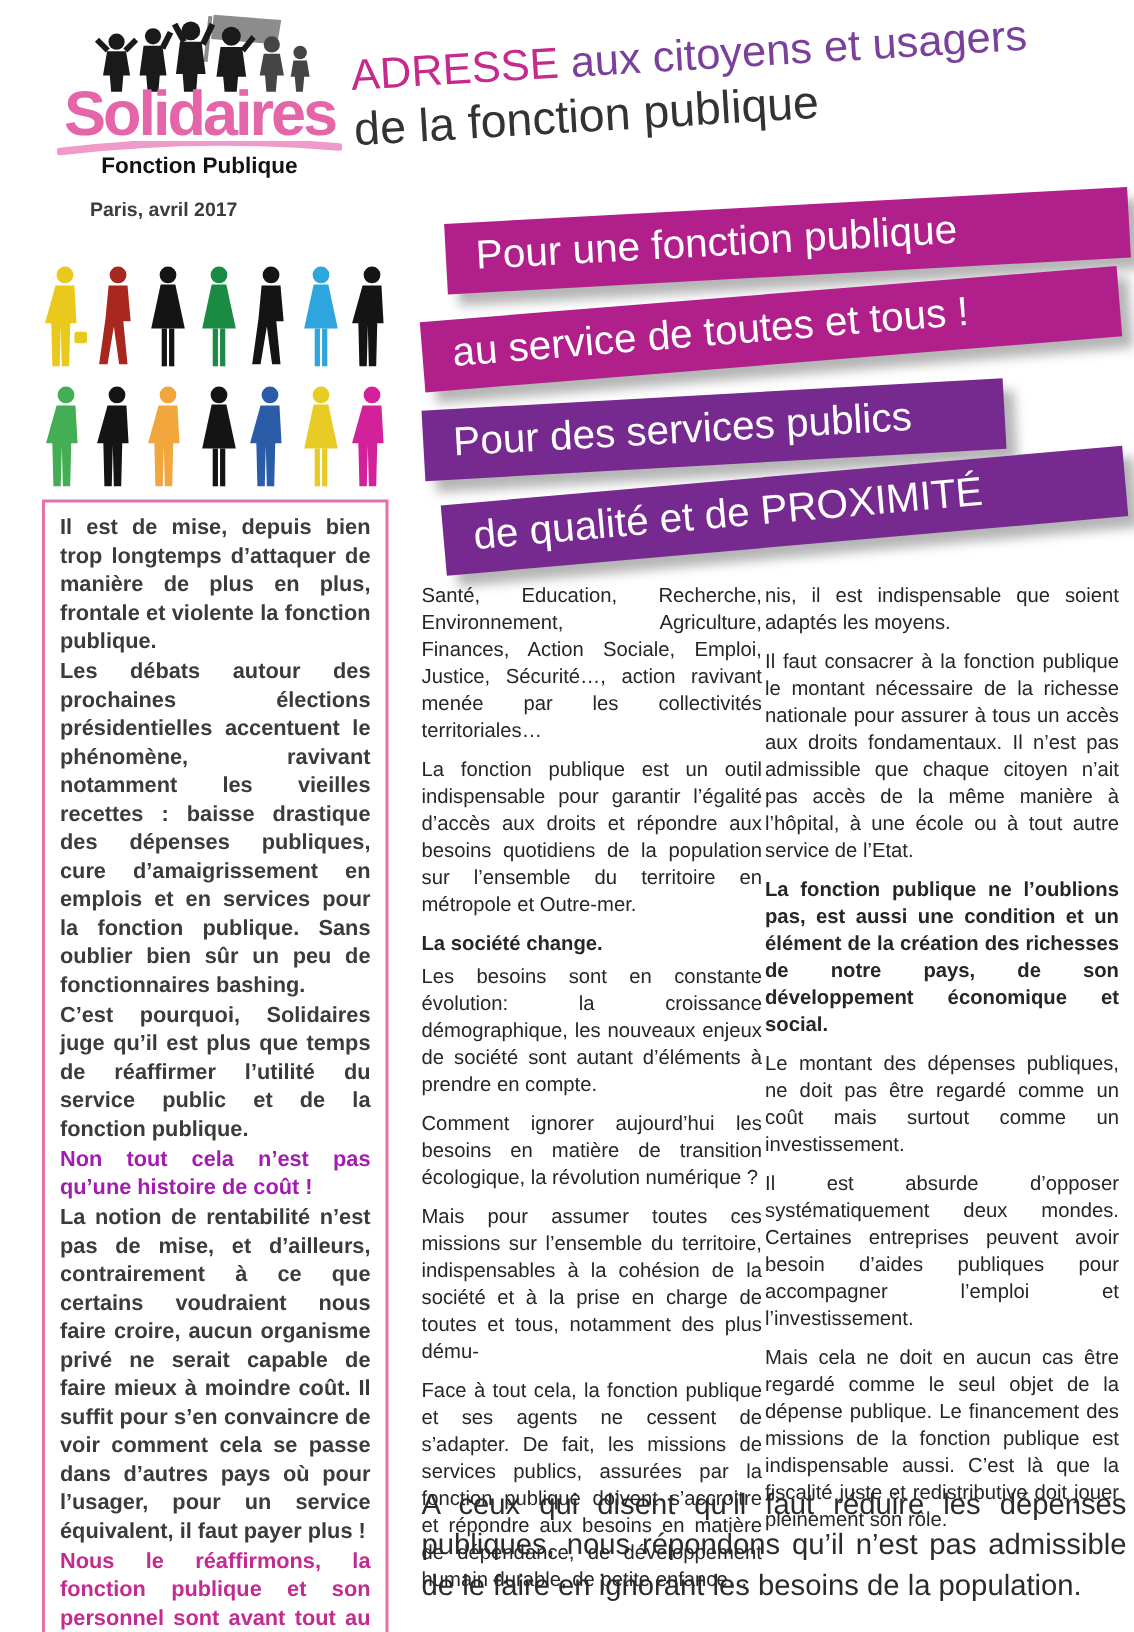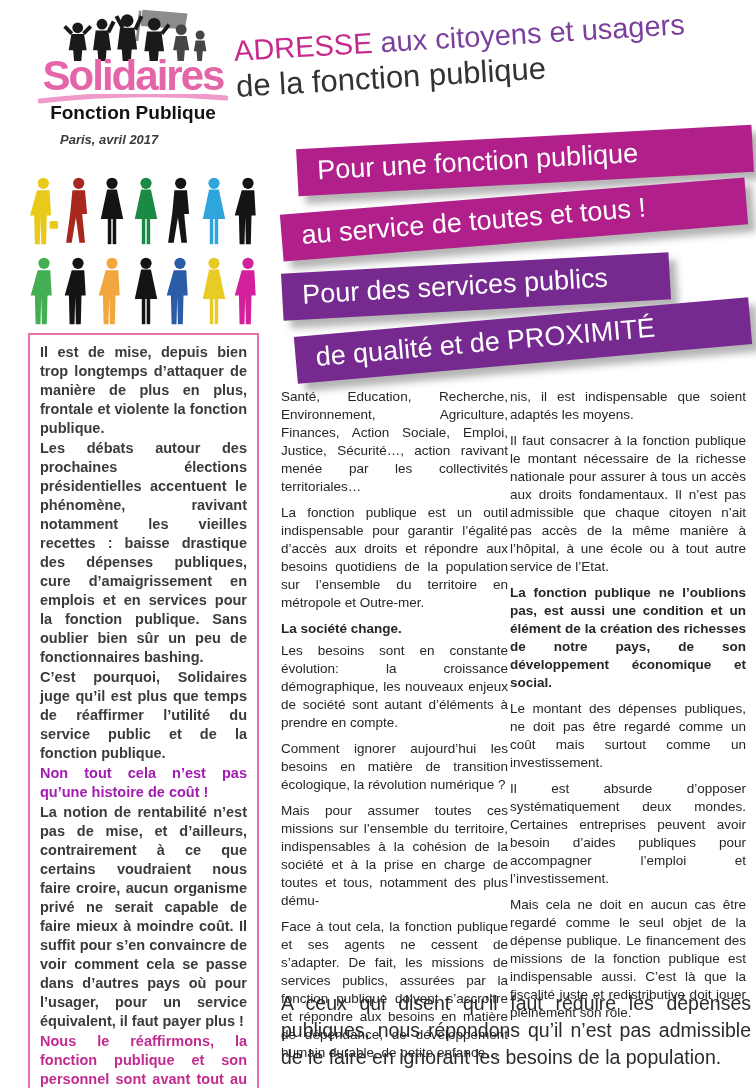--- a/index.html
+++ b/index.html
@@ -11,24 +11,24 @@
   
   #logo{position:absolute;left:28px;top:6px;width:210px;}
   #crowd{display:block;margin:2px auto 0;width:175px;height:54px;}
   #brand{
     text-align:center;font-size:42px;font-weight:800;letter-spacing:-2px;
     color:#e466a8;color:#e465a8;line-height:0.95;margin-top:-6px;
     font-family:"Liberation Sans",sans-serif;
   }
   #swoosh{display:block;margin:-2px auto 0;width:190px;height:10px;}
   #brand-sub{
-    text-align:center;font-size:19px;font-weight:800;color:#121212;margin-top:-2px;
+    text-align:center;font-size:15px;font-weight:800;color:#121212;margin-top:-2px;
     letter-spacing:0;
   }
-  #date{position:absolute;left:60px;top:132px;font-size:13px;font-weight:600;color:#3c3c3c;font-style:italic;}
+  #date{position:absolute;left:60px;top:132px;font-size:13px;font-weight:600;color:#3c3c3c;}
   
   #headline{position:absolute;left:233px;top:34px;width:480px;transform:rotate(-3.4deg);transform-origin:left top;}
   #headline .l1{font-size:29px;line-height:34px;}
   #headline .l1 .accent{color:#c62a8c;}
   #headline .l1 .rest{color:#7b3f9c;}
   #headline .l2{font-size:31px;line-height:37px;color:#333333;}
   
   .banner{
     position:absolute;color:#ffffff;font-size:27px;white-space:nowrap;
     padding:7px 18px 9px 20px;box-shadow:7px 8px 7px rgba(90,90,90,0.45);

